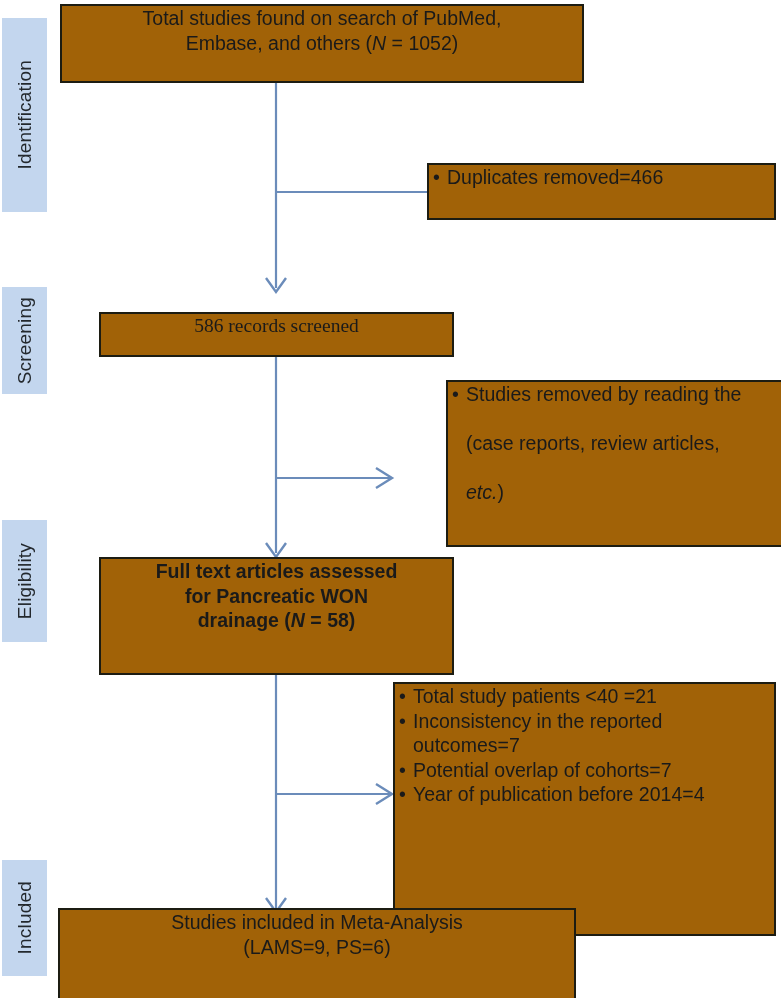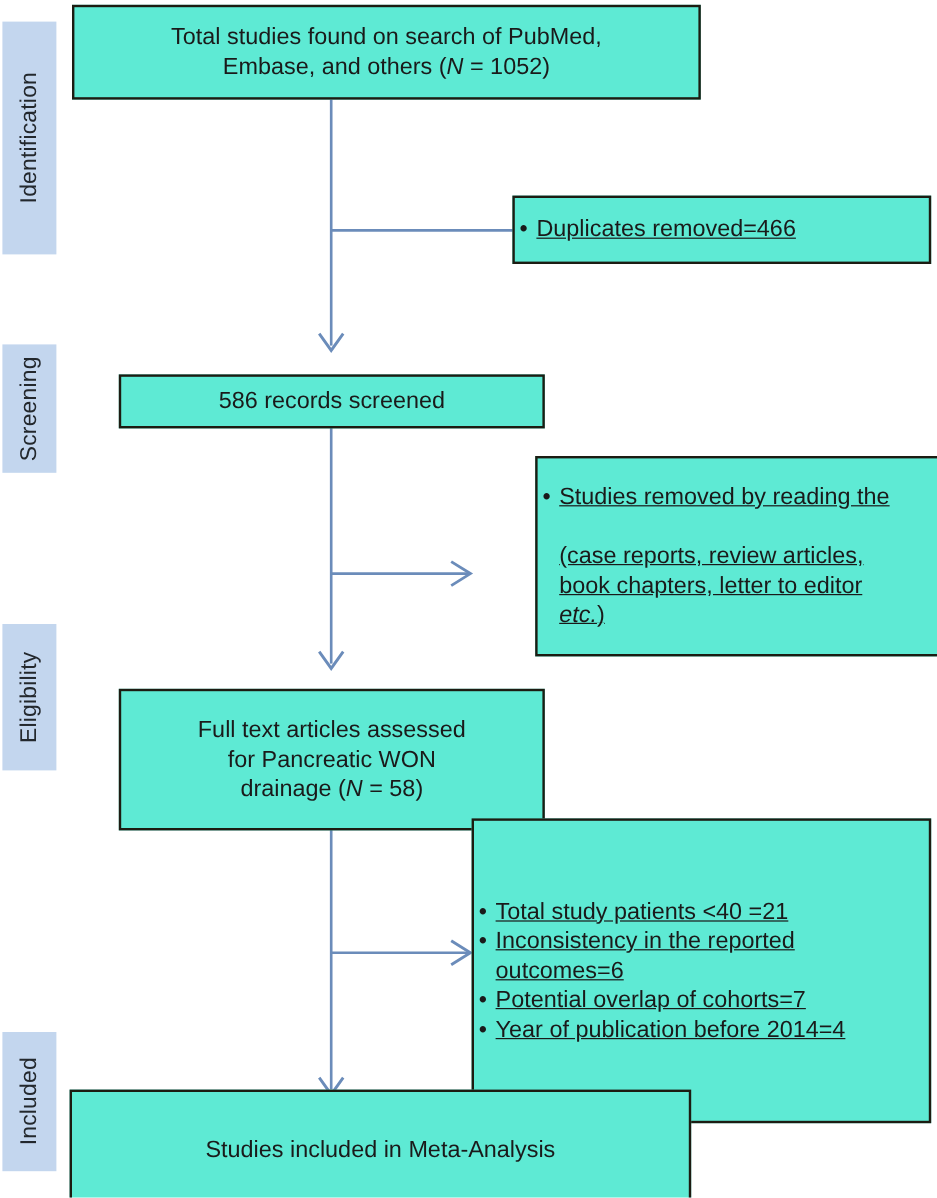--- a/index.html
+++ b/index.html
@@ -35,35 +35,34 @@
     transform: rotate(180deg);
     font-size: 19px;
     letter-spacing: 0.2px;
     color: #23282d;
     white-space: nowrap;
     line-height: 1;
   }
   
   .node {
     position: absolute;
-    background: #5eead4;
+    background: #a16207;
     border: 2px solid #1c1c12;
     box-sizing: border-box;
     display: flex;
-    align-items: center;
   }
   .node.center { justify-content: center; }
   .node-text {
     font-size: 19.5px;
     line-height: 1.26;
     color: #1a1a1a;
     width: 100%;
   }
   .node.center .node-text { text-align: center; }
-  .node.listbox .node-text { text-align: left; text-decoration: underline; }
+  .node.listbox .node-text { text-align: left; }
   .node-text .it { font-style: italic; }
 
   
   ul.bullets {
     margin: 0;
     padding: 0 0 0 18px;
     list-style: none;
   }
   ul.bullets li {
     position: relative;
@@ -149,67 +148,68 @@
   <div class="node listbox" style="left:427px; top:163px; width:349px; height:57px;">
     <div class="node-text">
       <ul class="bullets">
         <li>
           <span>Duplicates removed=466</span>
         </li>
       </ul>
     </div>
   </div>
 
-  <div class="node center" style="left:99px; top:312px; width:355px; height:45px;">
+  <div class="node center" style="left:99px; top:312px; width:355px; height:45px;font-family:Liberation Serif, serif;">
     <div class="node-text">
       <span>586 records screened</span>
     </div>
   </div>
 
   <div class="node listbox" style="left:414px; top:380px; width:362px; height:167px;margin-left:32px;">
     <div class="node-text">
       <ul class="bullets">
         <li>
           <span>Studies removed by reading the</span><br>
           <br>
           <span>(case reports, review articles,</span><br>
-          <span>book chapters, letter to editor</span><br>
+          <br>
           <span class="it">etc.</span><span>)</span>
         </li>
       </ul>
     </div>
   </div>
 
-  <div class="node center" style="left:99px; top:574px; width:355px; height:118px;">
+  <div class="node center" style="left:99px; top:557px; width:355px; height:118px;font-weight:bold;">
     <div class="node-text">
       <span>Full text articles assessed</span><br>
       <span>for Pancreatic WON</span><br>
       <span>drainage (</span><span class="it">N</span><span> = 58)</span>
     </div>
   </div>
 
   <div class="node listbox" style="left:393px; top:682px; width:383px; height:254px;">
     <div class="node-text">
       <ul class="bullets">
         <li>
           <span>Total study patients &lt;40 =21</span>
         </li>
         <li>
           <span>Inconsistency in the reported</span><br>
-          <span>outcomes=6</span>
+          <span>outcomes=7</span>
         </li>
         <li>
           <span>Potential overlap of cohorts=7</span>
         </li>
         <li>
           <span>Year of publication before 2014=4</span>
         </li>
       </ul>
     </div>
   </div>
 
   <div class="node center" style="left:58px; top:908px; width:518px; height:100px;">
     <div class="node-text">
       <span>Studies included in Meta-Analysis</span><br>
+      <span>(LAMS=9, PS=6)</span>
     </div>
   </div>
 
 </div>
 
 </body></html>

